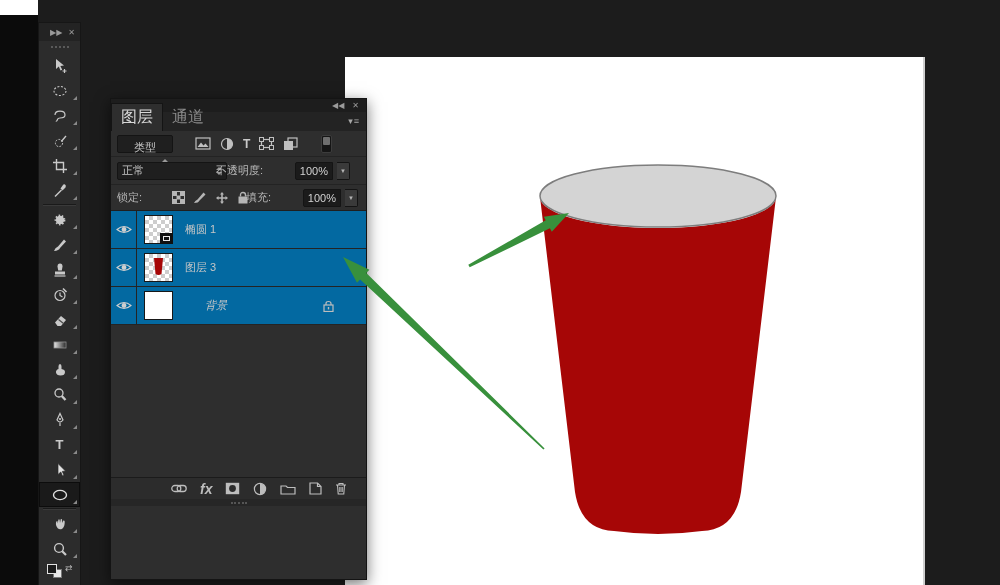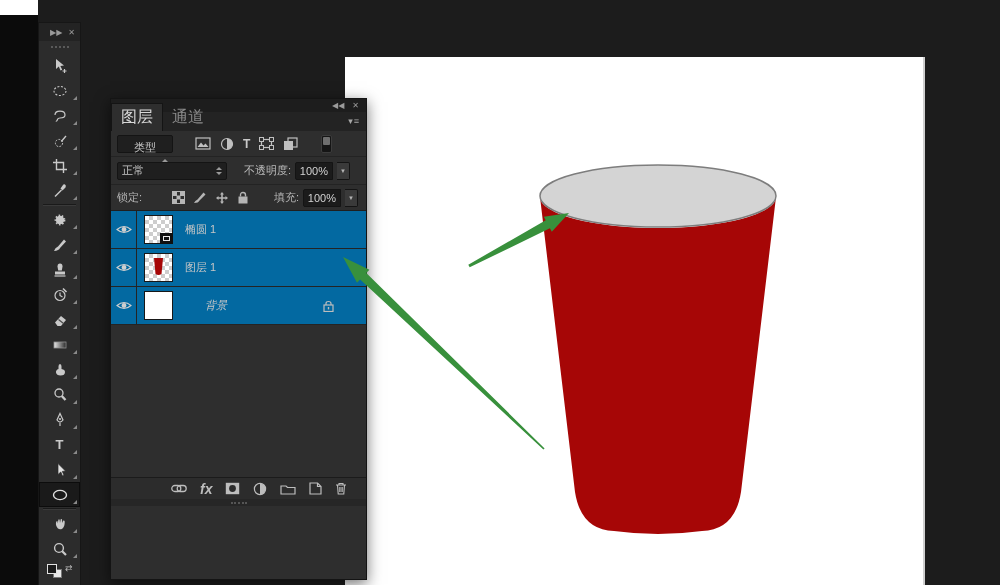--- a/index.html
+++ b/index.html
@@ -59,21 +59,21 @@
   #filter-type-glyph { color:#c9c9c9; font-weight:bold; font-size:12px; }
   #filter-toggle { margin-left:14px; width:11px; height:18px; background:#151515; border:1px solid #3c3c3c;
     border-radius:2px; position:relative; }
   #filter-toggle::before { content:""; position:absolute; left:1px; right:1px; top:1px; height:8px;
     background:#6e6e6e; border-radius:1px; }
 
   #blend-row { height:28px; display:flex; align-items:center; padding:0 6px; border-bottom:1px solid #232323; position:relative; }
   #blend-combo { width:110px; }
   #opacity-group { position:absolute; right:16px; display:flex; align-items:center; gap:4px; }
   .value-box { background:#1b1b1b; border:1px solid #141414; border-radius:2px 0 0 2px; height:18px;
-    width:38px; display:flex; align-items:center; justify-content:flex-end; padding:0 4px; color:#d2d2d2; }
+    width:38px; display:flex; align-items:center; justify-content:flex-end; padding:0 4px; color:#d2d2d2;margin-left:28px; }
   .drop-btn { width:13px; height:18px; background:#3a3a3a; border:1px solid #141414; border-left:none;
     border-radius:0 2px 2px 0; display:flex; align-items:center; justify-content:center; color:#b5b5b5; font-size:6px; }
 
   #lock-row { height:26px; display:flex; align-items:center; padding:0 6px; border-bottom:1px solid #1f1f1f; position:relative;gap:24px; }
   .lock-icons { display:flex; gap:8px; margin-left:6px; align-items:center; }
   #fill-group { position:absolute; right:8px; display:flex; align-items:center; gap:4px; }
   .dim-label { color:#b8b8b8; }
 
   #layer-list {}
   .layer-row { height:38px; display:flex; align-items:center; border-bottom:1px solid #242424;
@@ -383,21 +383,21 @@
           <svg width="16" height="11">
               <path d="M1 5.5 Q8 -0.5 15 5.5 Q8 11.5 1 5.5 Z" fill="none" stroke="#cfcfcf" stroke-width="1.1"></path>
               <circle cx="8" cy="5.5" r="2.4" fill="#cfcfcf"></circle>
             </svg>
         </span>
         <span class="thumb checker">
           <svg width="27" height="27" style="position:absolute;left:0;top:0">
               <path d="M9 4 L18 4 L16.5 20 Q13.5 22 10.5 20 Z" fill="#a60606"></path>
             </svg>
         </span>
-        <span class="layer-name">图层 1</span>
+        <span class="layer-name">图层 3</span>
       </div>
 
 
       <div class="layer-row">
         <span class="eye-cell">
           <svg width="16" height="11">
               <path d="M1 5.5 Q8 -0.5 15 5.5 Q8 11.5 1 5.5 Z" fill="none" stroke="#cfcfcf" stroke-width="1.1"></path>
               <circle cx="8" cy="5.5" r="2.4" fill="#cfcfcf"></circle>
             </svg>
         </span>

